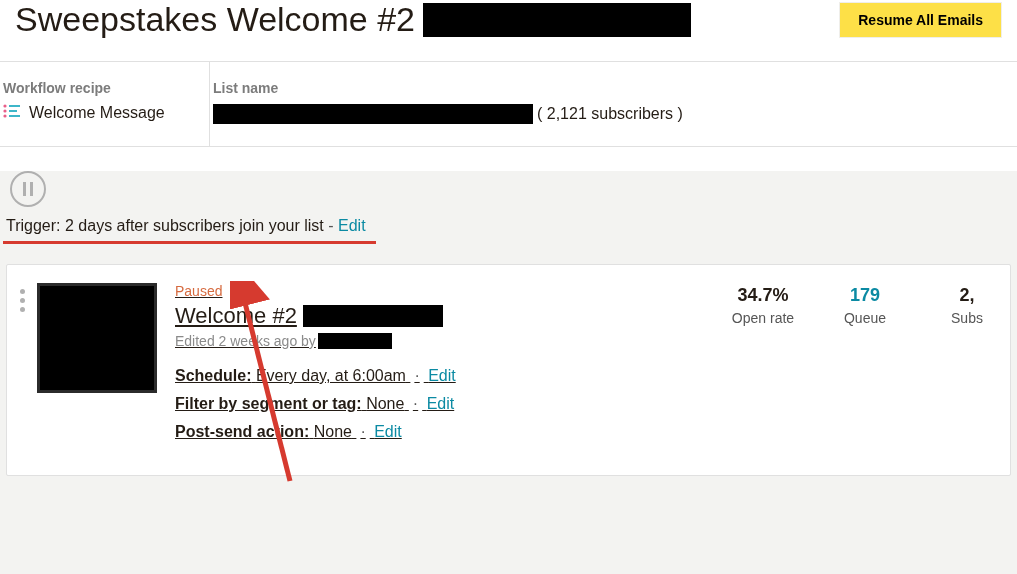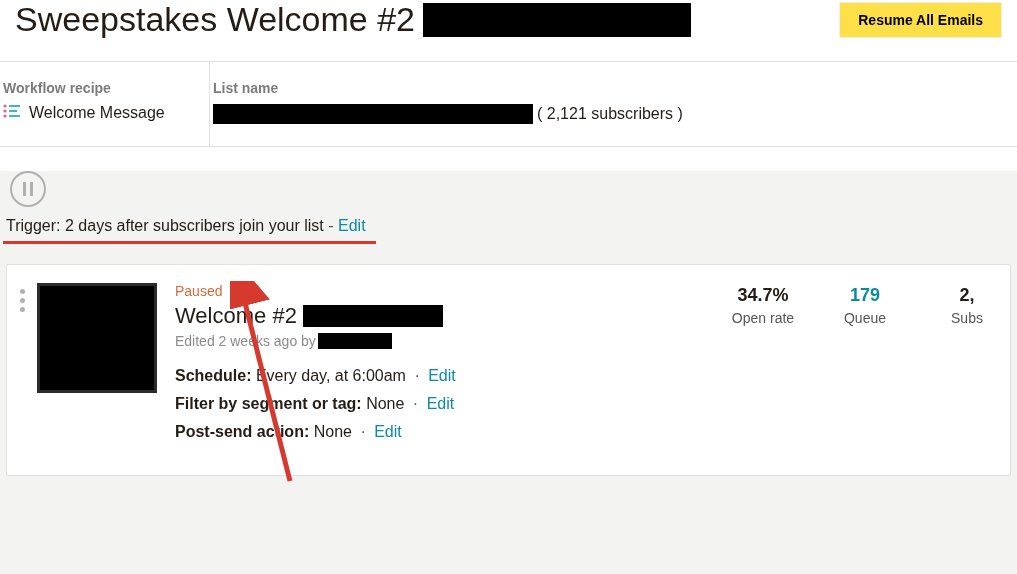--- a/index.html
+++ b/index.html
@@ -66,21 +66,21 @@
   .trigger-line .dash { color:#555; }
   .link { color:#0b8aa3; cursor:pointer; }
   .email-card {
     background:#fff; border:1px solid #e0e0e0; border-radius:2px;
     margin:20px 6px 0 6px; padding:18px 0 24px 0;
     display:flex; position:relative;
   }
   .dots-btn { width:30px; display:flex; flex-direction:column; align-items:center; gap:4px; padding-top:6px; cursor:pointer; }
   .dots-btn span { width:5px; height:5px; background:#b0b0b0; border-radius:50%; }
   .thumb { width:120px; height:110px; background:#000; border:3px solid #2b2b2b; margin-right:18px; }
-  .email-info { flex:1; }
+  .email-info { flex:1;text-decoration:underline; }
   .status-paused { color:#d66a3f; font-size:14px; margin-bottom:4px; }
   .email-name { font-size:22px; display:flex; align-items:center; gap:6px; margin-bottom:4px; }
   .redact-sm { background:#000; width:140px; height:22px; display:inline-block; }
   .edited-line { color:#8a8a8a; font-size:14px; margin-bottom:18px; display:flex; align-items:center; gap:2px;}
   .redact-xs { background:#000; width:74px; height:16px; display:inline-block; }
   .setting-line { font-size:16px; margin-bottom:10px; }
   .setting-line .slabel { font-weight:600; }
   .setting-line .sdot { color:#555; margin:0 4px; }
   .stats { display:flex; gap:32px; padding-right:8px; padding-top:2px; text-align:center; }
   .stat { min-width:70px; }

